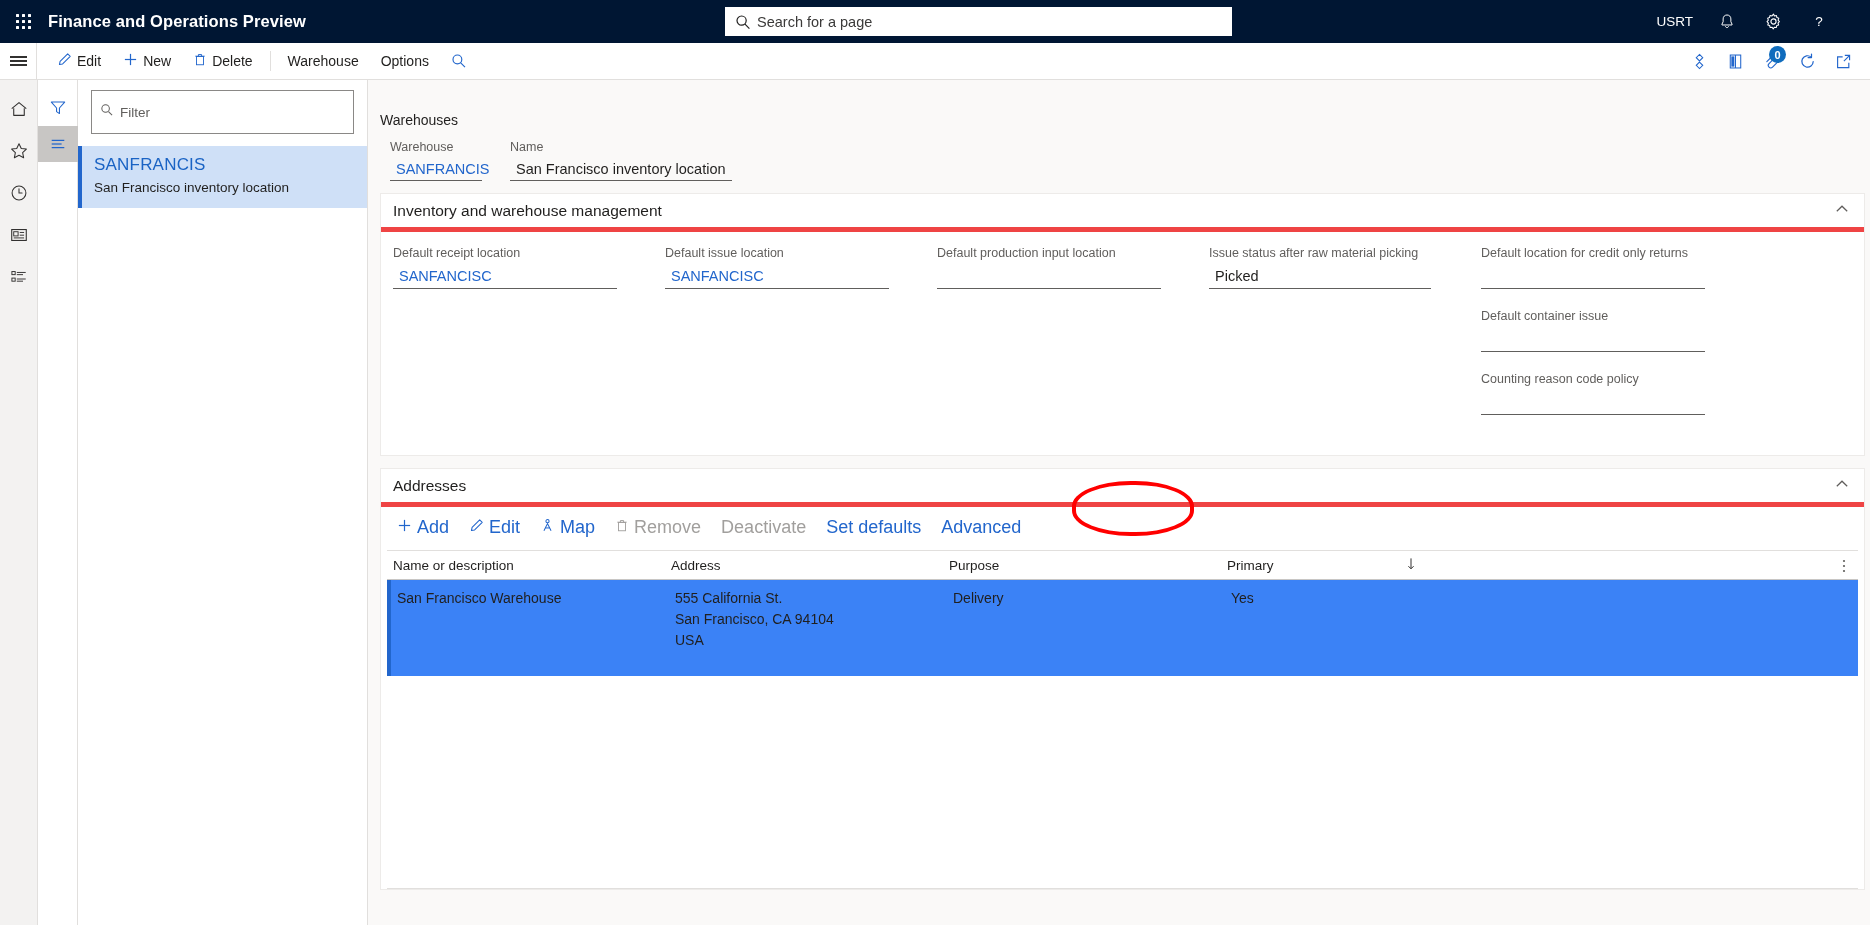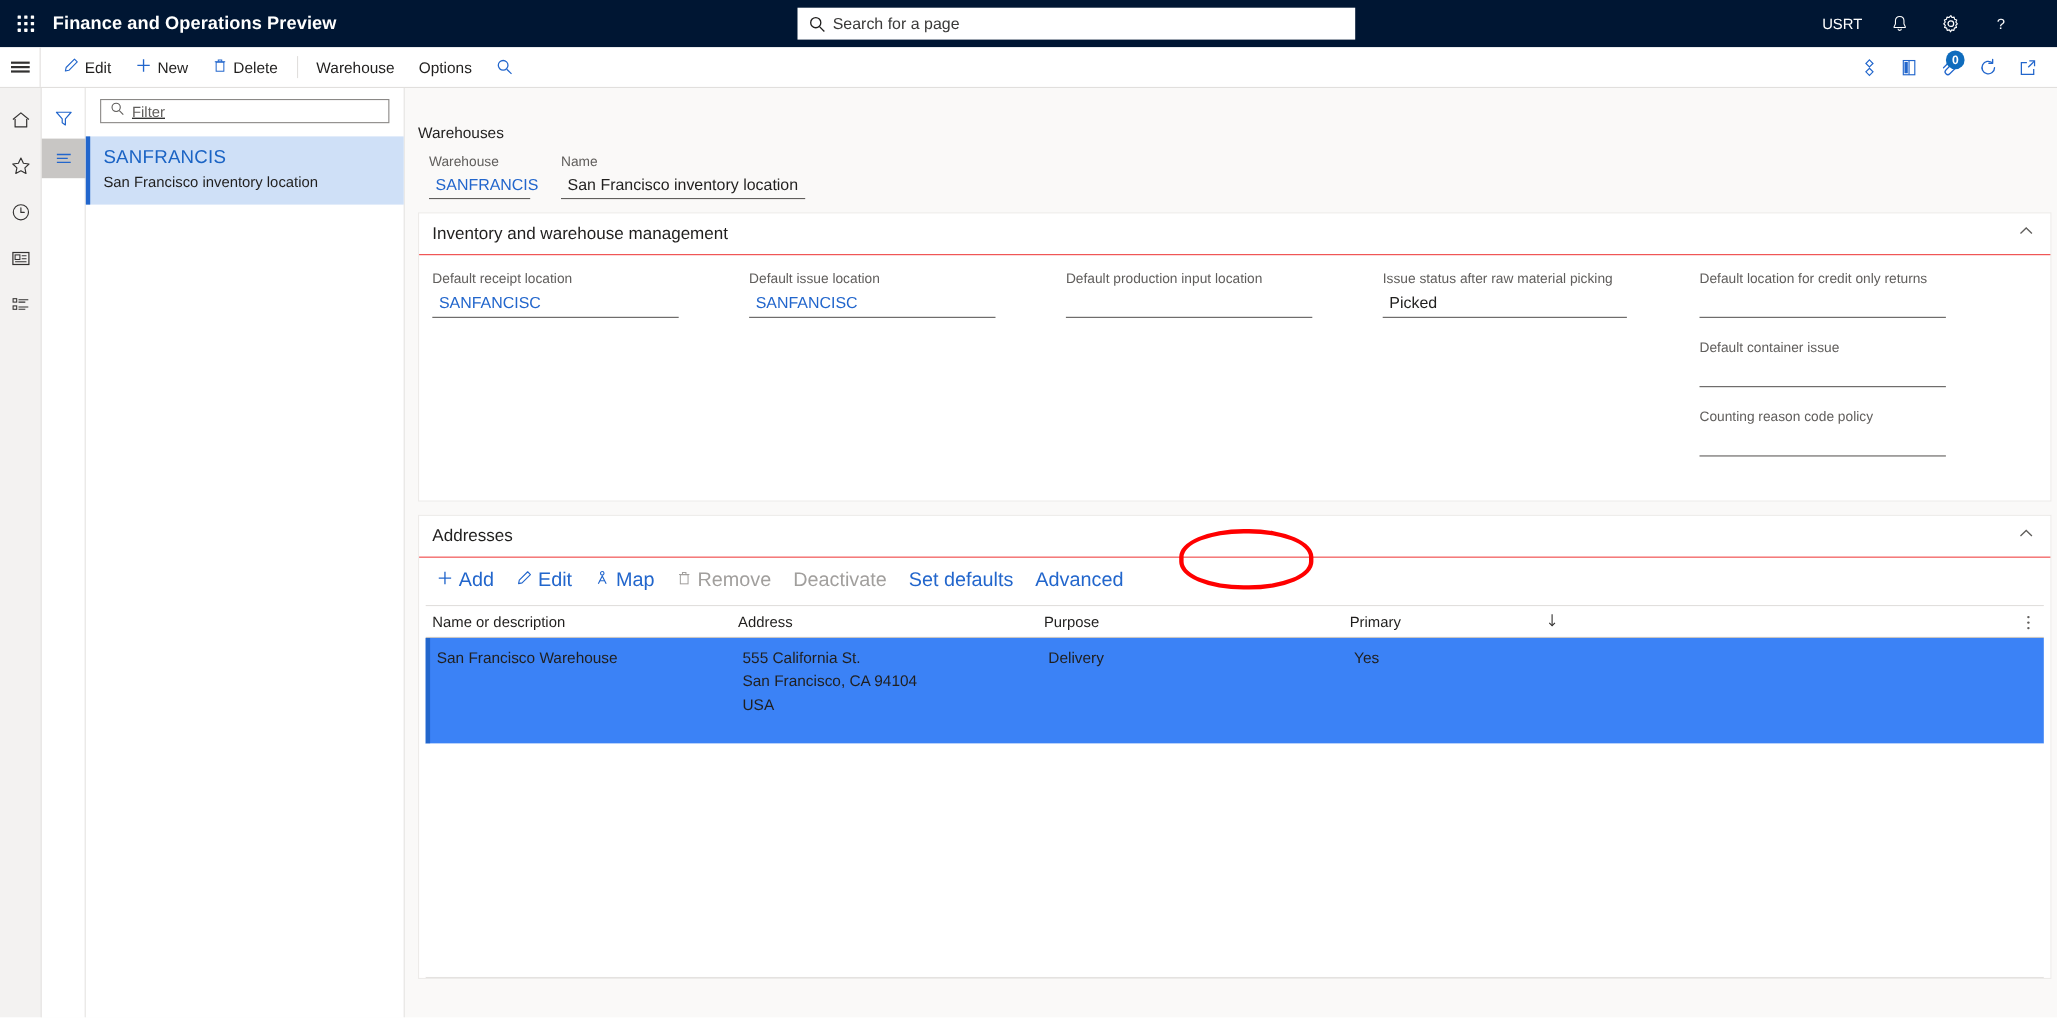--- a/index.html
+++ b/index.html
@@ -135,26 +135,25 @@
 
   
   .listpane {
     width: 290px; flex: 0 0 290px;
     background: #ffffff;
     border-right: 1px solid #e1dfdd;
     padding-top: 10px;
   }
   .filterbox {
     margin: 0 13px 12px 13px;
-    height: 22px;
+    height: 44px;
     border: 1px solid #8a8886;
     display: flex; align-items: center;
     padding: 0 8px;
     background: #fff;
-    text-decoration: underline;
   }
   .filterbox input {
     border: none; outline: none; flex: 1; margin-left: 6px;
     font-size: 13.5px; font-family: "Liberation Sans", sans-serif; color: #201f1e;
   }
   .filterbox input::placeholder { color: #605e5c; }
   .listitem {
     background: #cfe0f7;
     border-left: 4px solid #2266cc;
     padding: 9px 12px 13px 12px;
@@ -191,31 +190,31 @@
 
   .section {
     background: #ffffff;
     border: 1px solid #edebe9;
     margin: 12px 5px 0 12px;
   }
   .sec-head {
     height: 38px;
     display: flex; align-items: center; justify-content: space-between;
     padding: 0 14px 0 12px;
-    border-bottom: 1px solid #ef4444;
+    border-bottom: 5px solid #ef4444;
     cursor: pointer;
   }
   .sec-title { font-size: 15.5px; color: #201f1e; }
   .chev { color: #605e5c; }
 
   .sec-body { padding: 14px 12px 20px 12px; }
   .grid4 {
     display: grid;
     grid-template-columns: 272px 272px 272px 272px 1fr;
-    column-gap: 16px;
+    column-gap: 0;
   }
   .col { padding-right: 20px; }
   .f2 { margin-bottom: 20px; }
   .f2 .fl { font-size: 12.5px; color: #605e5c; margin-bottom: 6px; }
   .f2 .fv {
     font-size: 14.5px; color: #201f1e;
     border-bottom: 1px solid #605e5c;
     padding: 2px 4px 4px 6px;
     min-height: 23px; width: 224px;
   }

